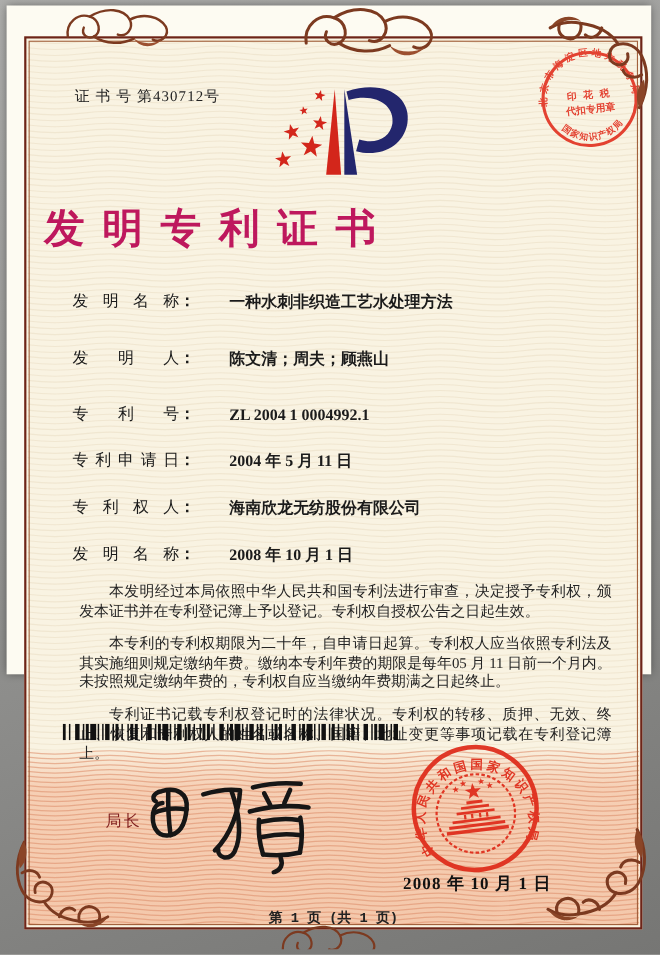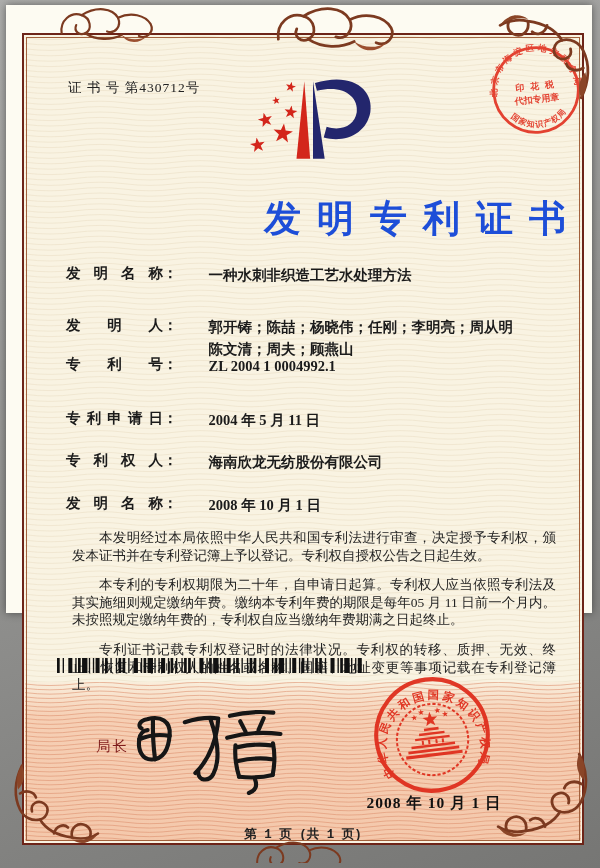--- a/index.html
+++ b/index.html
@@ -27,26 +27,26 @@
     background:linear-gradient(#f9eedc 0%,#f6cfb4 22%,#f4c8ab 100%);
   }
   .pink-band svg{position:absolute;inset:0;width:100%;height:100%;}
   .cert-no{
     position:absolute;left:44px;top:44px;z-index:2;
     font-size:13.5px;letter-spacing:1px;color:#222;
   }
   .logo{position:absolute;left:222px;top:34px;width:136px;height:102px;z-index:2;}
   .tax-stamp{position:absolute;left:465px;top:8px;width:94px;height:94px;z-index:3;transform:rotate(-6deg);opacity:.92;}
   .title{
-    position:absolute;left:0;top:159px;width:100%;z-index:2;
-    text-align:right;font-size:37px;font-weight:700;color:#1d4ed8;
+    position:absolute;left:0;top:148px;width:100%;z-index:2;
+    text-align:left;font-size:37px;font-weight:700;color:#be185d;
     letter-spacing:16px;text-indent:16px;
   }
   .row{position:absolute;left:42px;display:flex;font-size:14.5px;color:#1b1b1b;z-index:2;}
-  .row .lab{width:97px;font-weight:700;text-align:justify;text-align-last:justify;}
+  .row .lab{width:97px;font-weight:400;text-align:justify;text-align-last:justify;}
   .row .colon{font-weight:600;margin-right:7px;}
   .row .val{font-weight:600;line-height:22px;white-space:nowrap;margin-left:24px;}
   .paras{
     position:absolute;left:36px;top:482px;width:508px;z-index:2;
     font-size:13.5px;line-height:17.6px;color:#242424;text-align:justify;
   }
   .paras p{margin:12px;text-indent:2em;}
   .barcode{position:absolute;left:33px;top:623px;width:306px;height:15px;z-index:2;}
   .signer{position:absolute;left:72px;top:702px;font-size:14.5px;color:#7f1d1d;z-index:2;letter-spacing:2px;}
   .signature{position:absolute;left:103px;top:668px;width:168px;height:94px;z-index:2;transform:rotate(-3deg);}
@@ -350,25 +350,24 @@
 
     <div class="row" style="top:229px">
       <span class="lab">发明名称</span>
         <span class="colon">：</span>
       <span class="val">一种水刺非织造工艺水处理方法</span>
     </div>
     <div class="row" style="top:281px">
       <span class="lab">发明人</span>
         <span class="colon">：</span>
       <span class="val" style="white-space:normal">
-        <span style="display:block">郭开铸；陈喆；杨晓伟；任刚；李明亮；周从明</span>
         <span style="display:block">陈文清；周夫；顾燕山</span>
       </span>
     </div>
-    <div class="row" style="top:320px">
+    <div class="row" style="top:332px">
       <span class="lab">专利号</span>
         <span class="colon">：</span>
       <span class="val">ZL 2004 1 0004992.1</span>
     </div>
     <div class="row" style="top:374px">
       <span class="lab">专利申请日</span>
         <span class="colon">：</span>
       <span class="val">2004 年 5 月 11 日</span>
     </div>
     <div class="row" style="top:416px">

